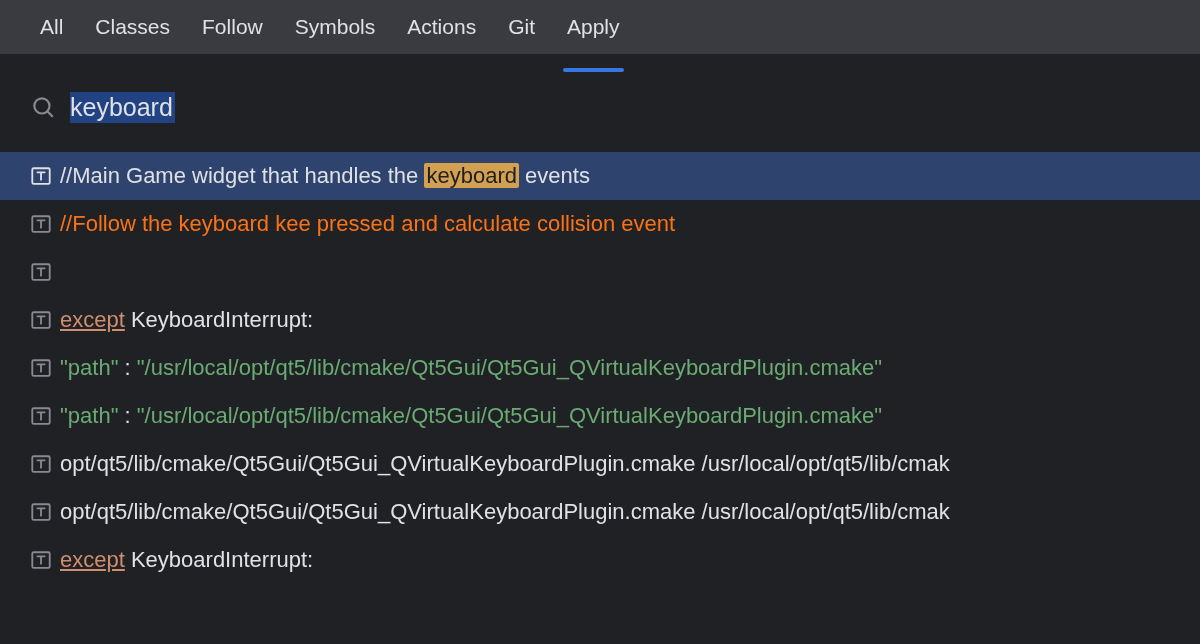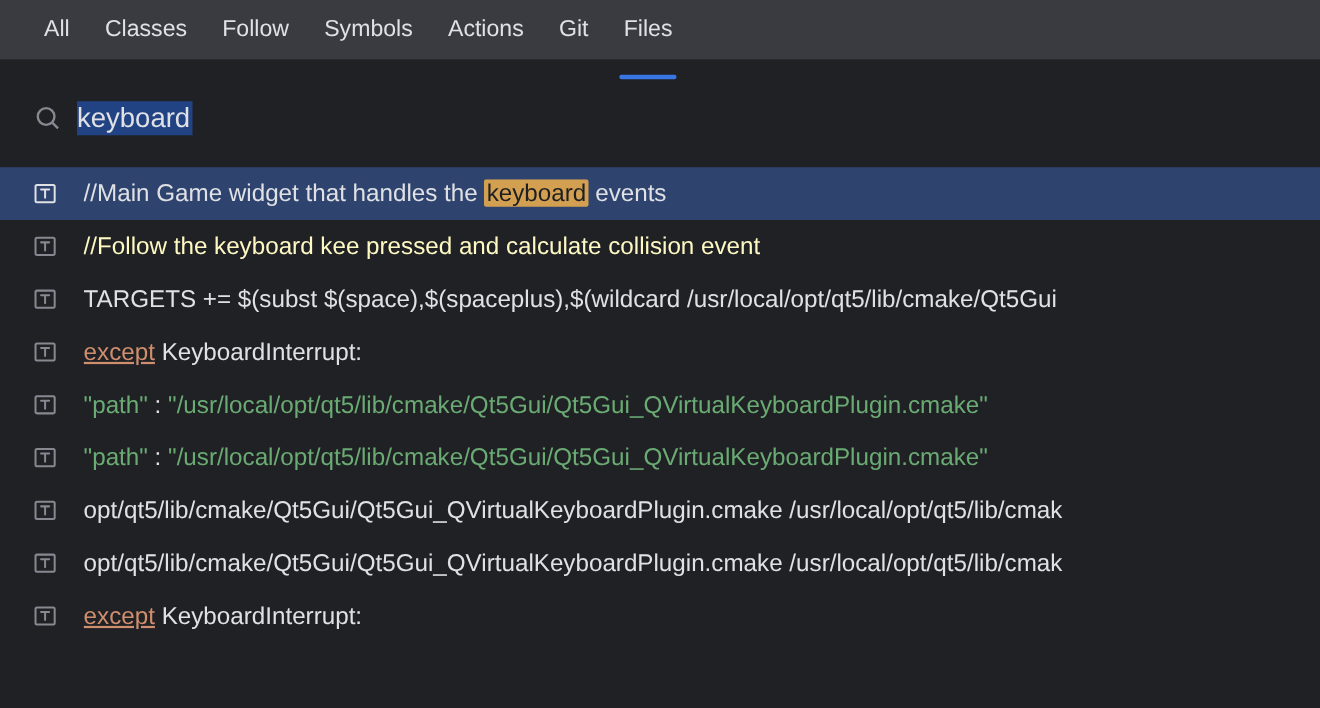--- a/index.html
+++ b/index.html
@@ -67,61 +67,61 @@
     }
     .results {
       display: flex;
       flex-direction: column;
     }
     .result-row {
       display: flex;
       align-items: center;
       height: 48px;
       padding: 0 30px;
-      gap: 24px;
+      gap: 8px;
       font-size: 22px;
       white-space: nowrap;
       overflow: hidden;
       cursor: pointer;
     }
     .result-row.selected {
       background: #2e436e;
     }
     .t-icon {
       width: 22px;
       height: 22px;
       flex: none;
       display: flex;
       align-items: center;
       justify-content: center;
     }
     .t-icon svg { width: 100%; height: 100%; display: block; }
     .result-text { overflow: hidden; text-overflow: clip; }
-    .dim { color: #fef9c3; }
+    .dim { color: #f97316; }
     .kw-orange { color: #cf8e6d; text-decoration: underline; }
     .str-green { color: #6aab73; }
     .highlight {
       background: #d3a051;
       color: #1e1f22;
       padding: 0 2px;
       border-radius: 2px;
     }
   </style>
 </head>
 <body>
 
 <div class="tabbar">
 
 <div class="tab">All</div>
     <div class="tab">Classes</div>
     <div class="tab">Follow</div>
     <div class="tab">Symbols</div>
     <div class="tab">Actions</div>
     <div class="tab">Git</div>
-    <div class="tab active">Files</div>
+    <div class="tab active">Apply</div>
   </div>
 
 <div class="searchbar">
   <span class="search-icon">
     <svg viewBox="0 0 24 24" fill="none" stroke="#868991" stroke-width="2">
       <circle cx="11" cy="11" r="7"></circle>
       <line x1="21" y1="21" x2="16.2" y2="16.2"></line>
     </svg>
   </span>
   <div class="search-input-wrap">
@@ -149,21 +149,20 @@
       </span>
       <span class="result-text"><span class="dim">//Follow the keyboard kee pressed and calculate collision event</span></span>
     </div>
     <div class="result-row">
       <span class="t-icon">
         <svg viewBox="0 0 24 24">
           <rect x="2.5" y="3.5" width="19" height="17" rx="1.5" fill="none" stroke="#868991" stroke-width="2"></rect>
           <path d="M8 8 H16 M12 8 V16" stroke="#868991" stroke-width="2" fill="none" stroke-linecap="round"></path>
         </svg>
       </span>
-      <span class="result-text"><span>TARGETS += $(subst $(space),$(spaceplus),$(wildcard /usr/local/opt/qt5/lib/cmake/Qt5Gui</span></span>
     </div>
     <div class="result-row">
       <span class="t-icon">
         <svg viewBox="0 0 24 24">
           <rect x="2.5" y="3.5" width="19" height="17" rx="1.5" fill="none" stroke="#868991" stroke-width="2"></rect>
           <path d="M8 8 H16 M12 8 V16" stroke="#868991" stroke-width="2" fill="none" stroke-linecap="round"></path>
         </svg>
       </span>
       <span class="result-text"><span class="kw-orange">except</span><span> KeyboardInterrupt:</span></span>
     </div>

